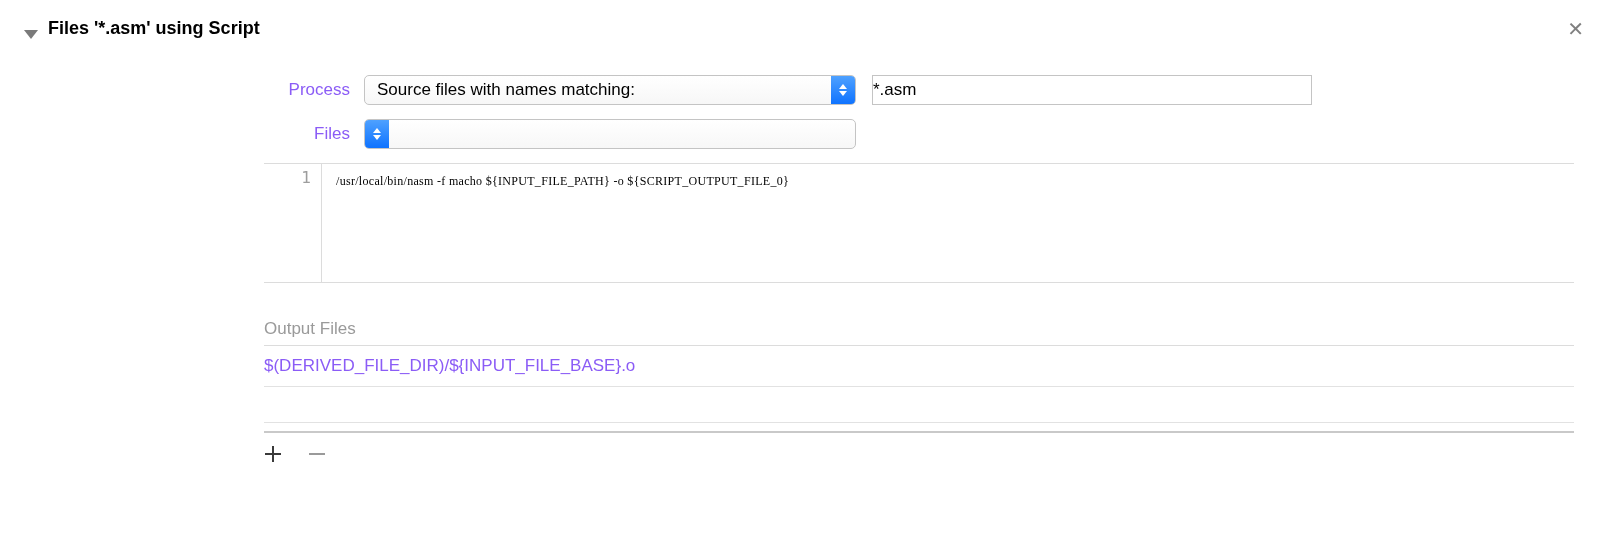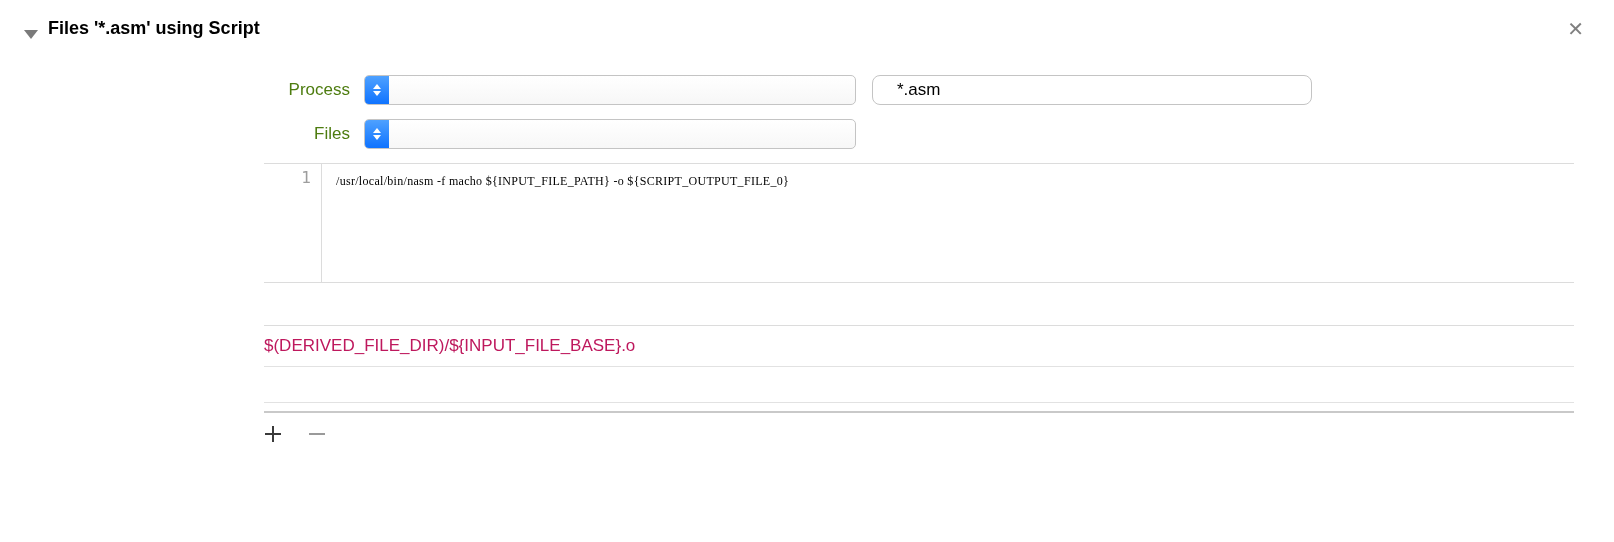--- a/index.html
+++ b/index.html
@@ -42,21 +42,21 @@
       display: flex;
       align-items: center;
       margin-bottom: 14px;
       margin-left: 180px;
     }
     .form-label {
       width: 160px;
       text-align: right;
       padding-right: 14px;
       font-size: 17px;
-      color: #4d7c0f;
+      color: #8b5cf6;
     }
     .select-wrap {
       position: relative;
       display: inline-flex;
       align-items: center;
       background: linear-gradient(#fff,#f7f7f7);
       border: 1px solid #c4c4c4;
       border-radius: 5px;
       height: 30px;
       overflow: hidden;
@@ -81,23 +81,23 @@
     .select-stepper .caret-up, .select-stepper .caret-down {
       width: 0; height: 0;
       border-left: 4px solid transparent;
       border-right: 4px solid transparent;
     }
     .select-stepper .caret-up { border-bottom: 5px solid #fff; }
     .select-stepper .caret-down { border-top: 5px solid #fff; }
     .text-input {
       height: 30px;
       border: 1px solid #c4c4c4;
-      border-radius: 8px;
-      font-size: 17px;
-      padding: 0 24px;
+      border-radius: 0;
+      font-size: 17px;
+      padding: 0 0;
       margin-left: 16px;
       width: 440px;
       background: #fff;
     }
 
     .code-area {
       margin-left: 240px;
       width: 1310px;
       border-top: 1px solid #dcdcdc;
       border-bottom: 1px solid #dcdcdc;
@@ -139,21 +139,21 @@
     .th {
       font-size: 17px;
       color: #9a9a9a;
     }
     .th.left { flex: 1; }
     .th.right { width: 250px; }
     .table-row {
       padding: 10px 0;
       border-bottom: 1px solid #e2e2e2;
       font-size: 17px;
-      color: #be185d;
+      color: #8b5cf6;
     }
     .table-empty {
       height: 36px;
       border-bottom: 1px solid #e2e2e2;
     }
 
     .footer-bar {
       margin-left: 240px;
       width: 1310px;
       border-top: 2px solid #c9c9c9;
@@ -179,20 +179,21 @@
 
 <div class="header-row">
   <div class="disclosure-triangle"></div>
   <div class="header-title">Files '*.asm' using Script</div>
   <div class="close-x">✕</div>
 </div>
 
 <div class="form-row">
   <div class="form-label">Process</div>
   <div class="select-wrap wide">
+    <div class="select-text">Source files with names matching:</div>
     <div class="select-stepper">
       <div class="caret-up"></div>
         <div class="caret-down"></div>
     </div>
   </div>
   <input class="text-input" type="text" value="*.asm" style="">
 </div>
 
 <div class="form-row">
   <div class="form-label">Files</div>
@@ -206,20 +207,21 @@
 
 <div class="code-area">
   <div class="gutter">
     <div>1</div>
   </div>
   <div class="code-body">/usr/local/bin/nasm -f macho ${INPUT_FILE_PATH} -o ${SCRIPT_OUTPUT_FILE_0}</div>
 </div>
 
 <div class="table-area">
   <div class="table-header">
+    <div class="th left">Output Files</div>
   </div>
   <div class="table-row">
     <span>$(DERIVED_FILE_DIR)/${INPUT_FILE_BASE}.o</span>
   </div>
   <div class="table-empty"></div>
 </div>
 
 <div class="footer-bar">
   <button class="icon-btn" aria-label="Add">
     <svg width="18" height="18" viewBox="0 0 18 18">

